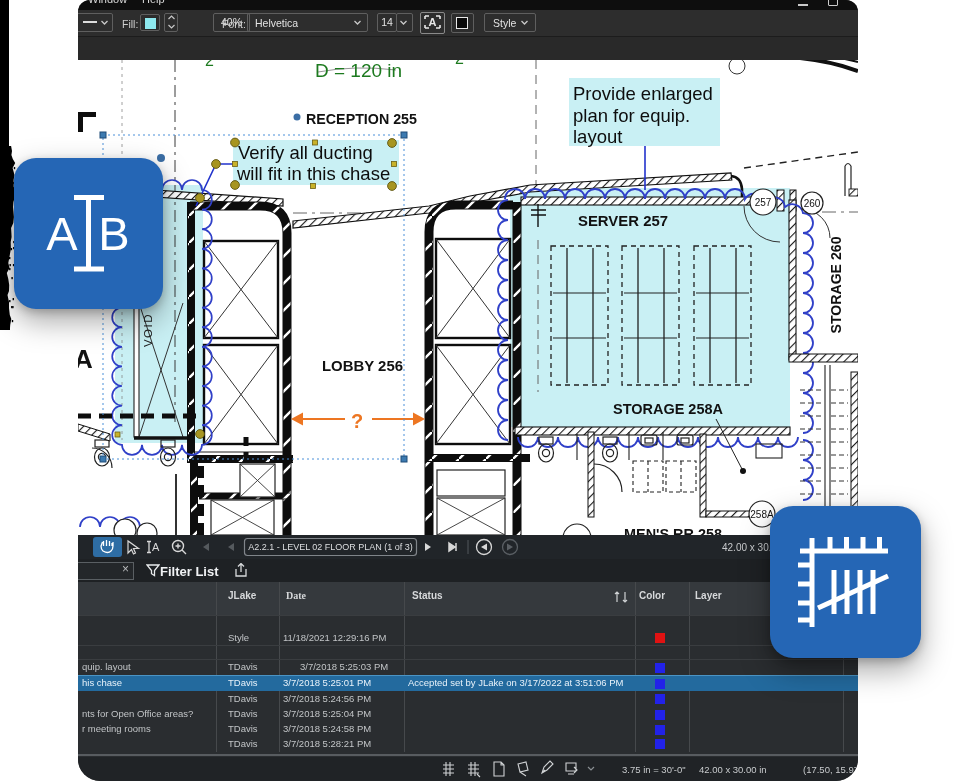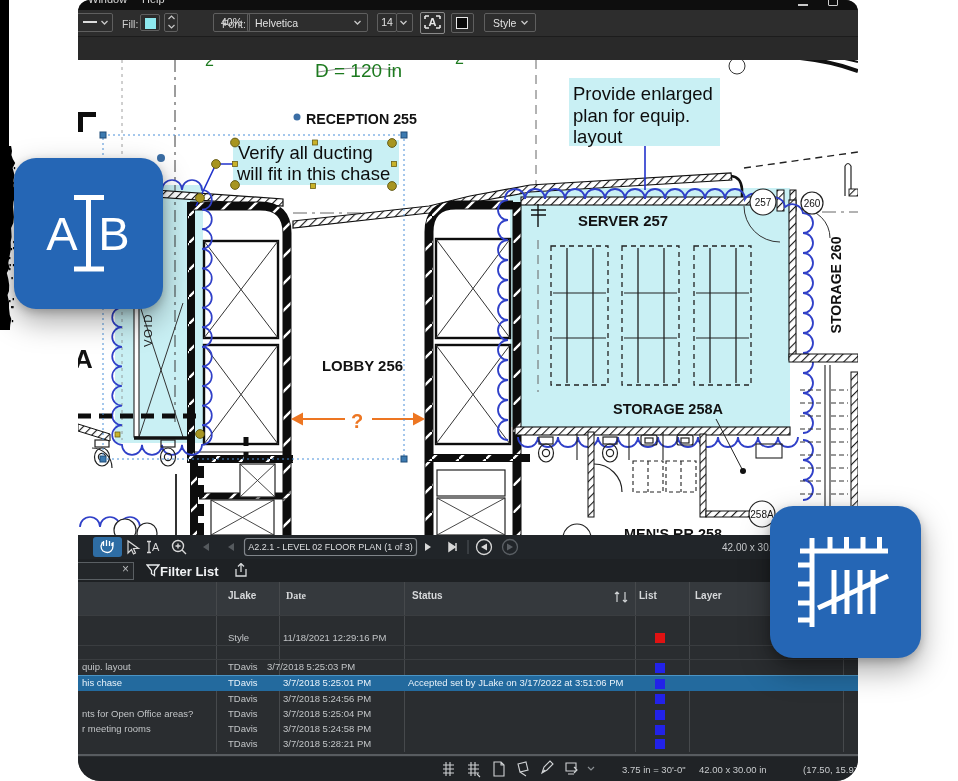--- a/index.html
+++ b/index.html
@@ -366,41 +366,41 @@
   </div>
   <div class="abs" id="tablearea">
 
     <div style="position:absolute;left:0;top:0;width:780px;height:33px;background:#35393d;"></div>
     <span class="hdr" style="left:150px;top:8px;">JLake</span>
     <span class="hdr" style="left:208px;top:8px;font-family:Liberation Serif, serif;">Date</span>
     <span class="hdr" style="left:334px;top:8px;">Status</span>
     <svg width="16" height="12" viewBox="0 0 16 12" style="position:absolute;left:536px;top:9px;">
       <path d="M3,1 v10 M1,3 l2,-2 l2,2 M11,1 v10 M9,9 l2,2 l2,-2" stroke="#cfd2d4" stroke-width="1.2" fill="none"></path>
     </svg>
-    <span class="hdr" style="left:561px;top:8px;">List</span>
+    <span class="hdr" style="left:561px;top:8px;">Color</span>
     <span class="hdr" style="left:617px;top:8px;">Layer</span>
 
     <div class="vline" style="left:138px;height:170px;"></div>
     <div class="vline" style="left:201px;height:170px;"></div>
     <div class="vline" style="left:326px;height:170px;"></div>
     <div class="vline" style="left:557px;height:170px;"></div>
     <div class="vline" style="left:611px;height:170px;"></div>
     <div class="vline" style="left:765px;height:170px;"></div>
 
     <div class="rline" style="top:33px;"></div>
     <div class="rline" style="top:63px;"></div>
     <div class="rline" style="top:77px;"></div>
 
     <span class="cell" style="left:150px;top:50px;">Style</span>
     <span class="cell" style="left:205px;top:50px;">11/18/2021 12:29:16 PM</span>
     <span class="sw" style="top:51px;background:#e01212;"></span>
 
     <span class="cell" style="left:4px;top:79px;">quip. layout</span>
     <span class="cell" style="left:150px;top:79px;">TDavis</span>
-    <span class="cell" style="left:189px;top:79px;">3/7/2018 5:25:03 PM</span>
+    <span class="cell" style="left:222px;top:79px;">3/7/2018 5:25:03 PM</span>
     <span class="sw" style="top:81px;background:#2222e8;"></span>
     <div style="position:absolute;left:0;top:93px;width:780px;height:15px;background:#236a9e;border-top:1px solid #4b94c4;"></div>
     <span class="cell" style="left:4px;top:95px;color:#e8f2fa;">his chase</span>
     <span class="cell" style="left:150px;top:95px;color:#e8f2fa;">TDavis</span>
     <span class="cell" style="left:205px;top:95px;color:#e8f2fa;">3/7/2018 5:25:01 PM</span>
     <span class="cell" style="left:330px;top:95px;color:#e8f2fa;">Accepted set by JLake on 3/17/2022 at 3:51:06 PM</span>
     <span class="sw" style="top:97px;background:#2222e8;"></span>
     <span class="cell" style="left:150px;top:111px;">TDavis</span>
     <span class="cell" style="left:205px;top:111px;">3/7/2018 5:24:56 PM</span>
     <span class="sw" style="top:112px;background:#2222e8;"></span>

